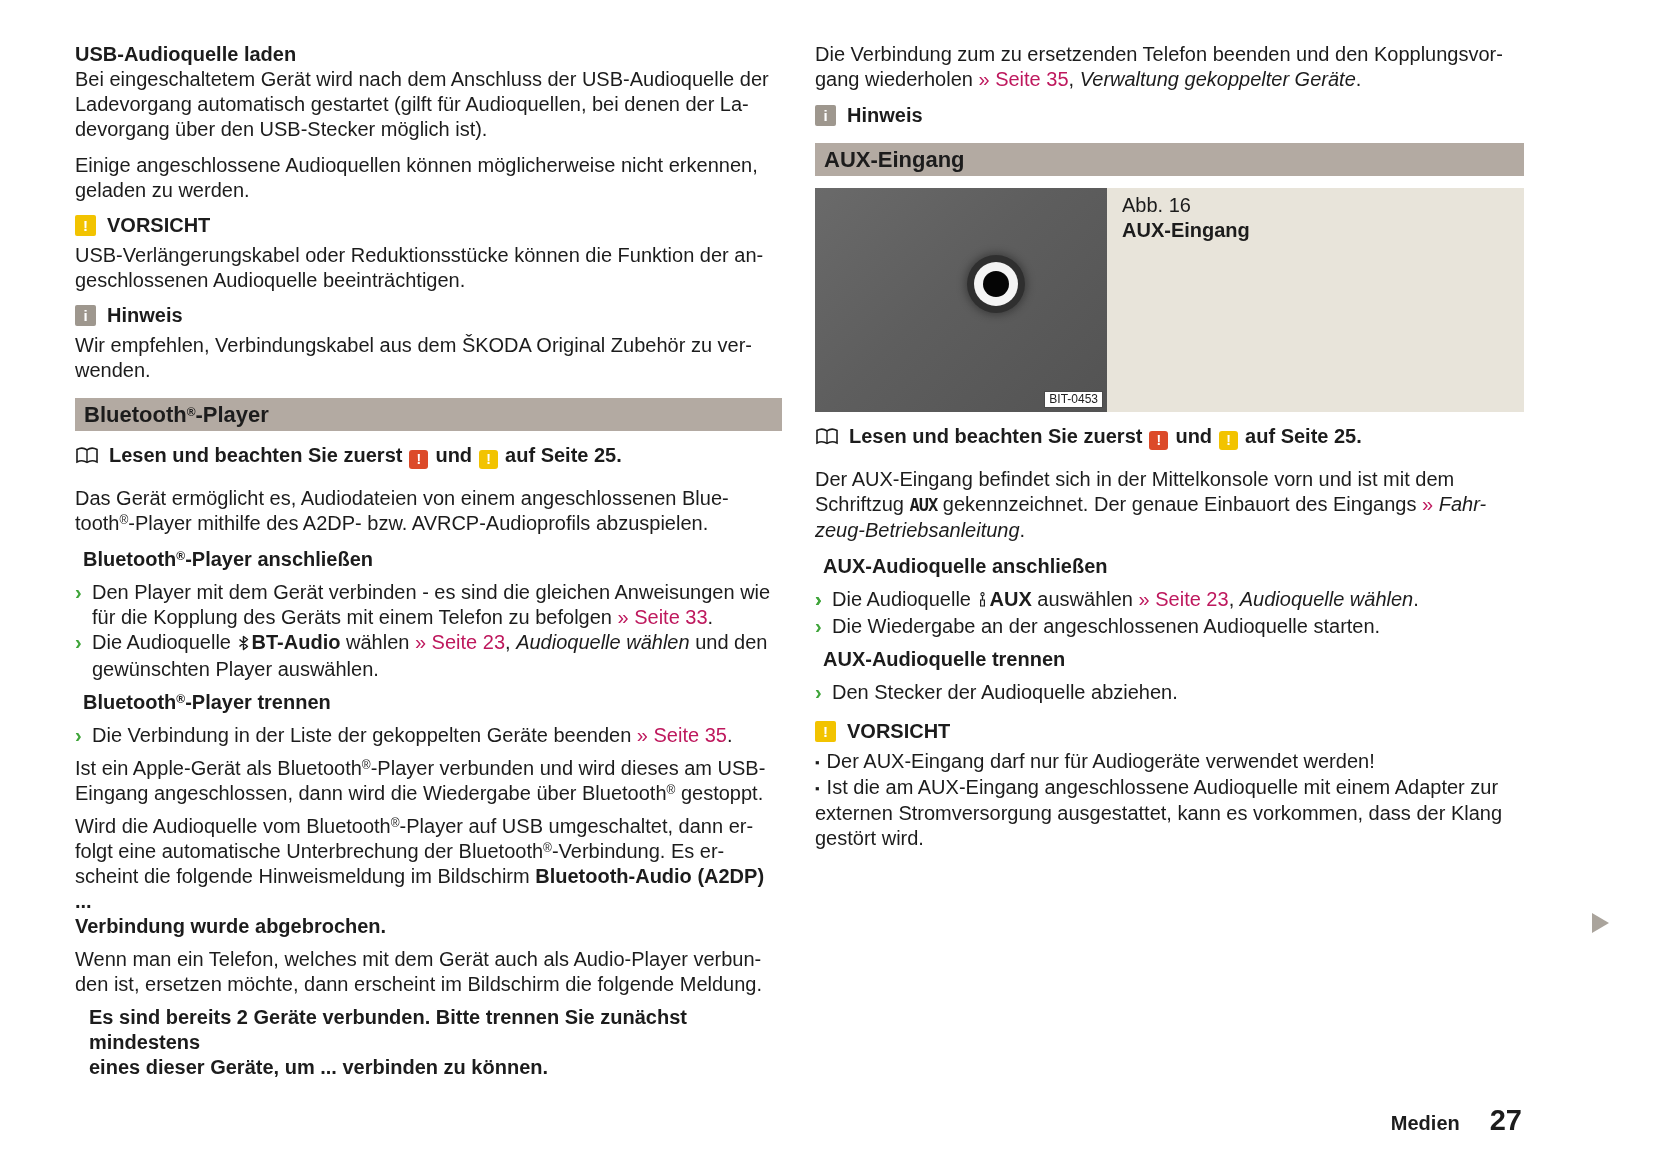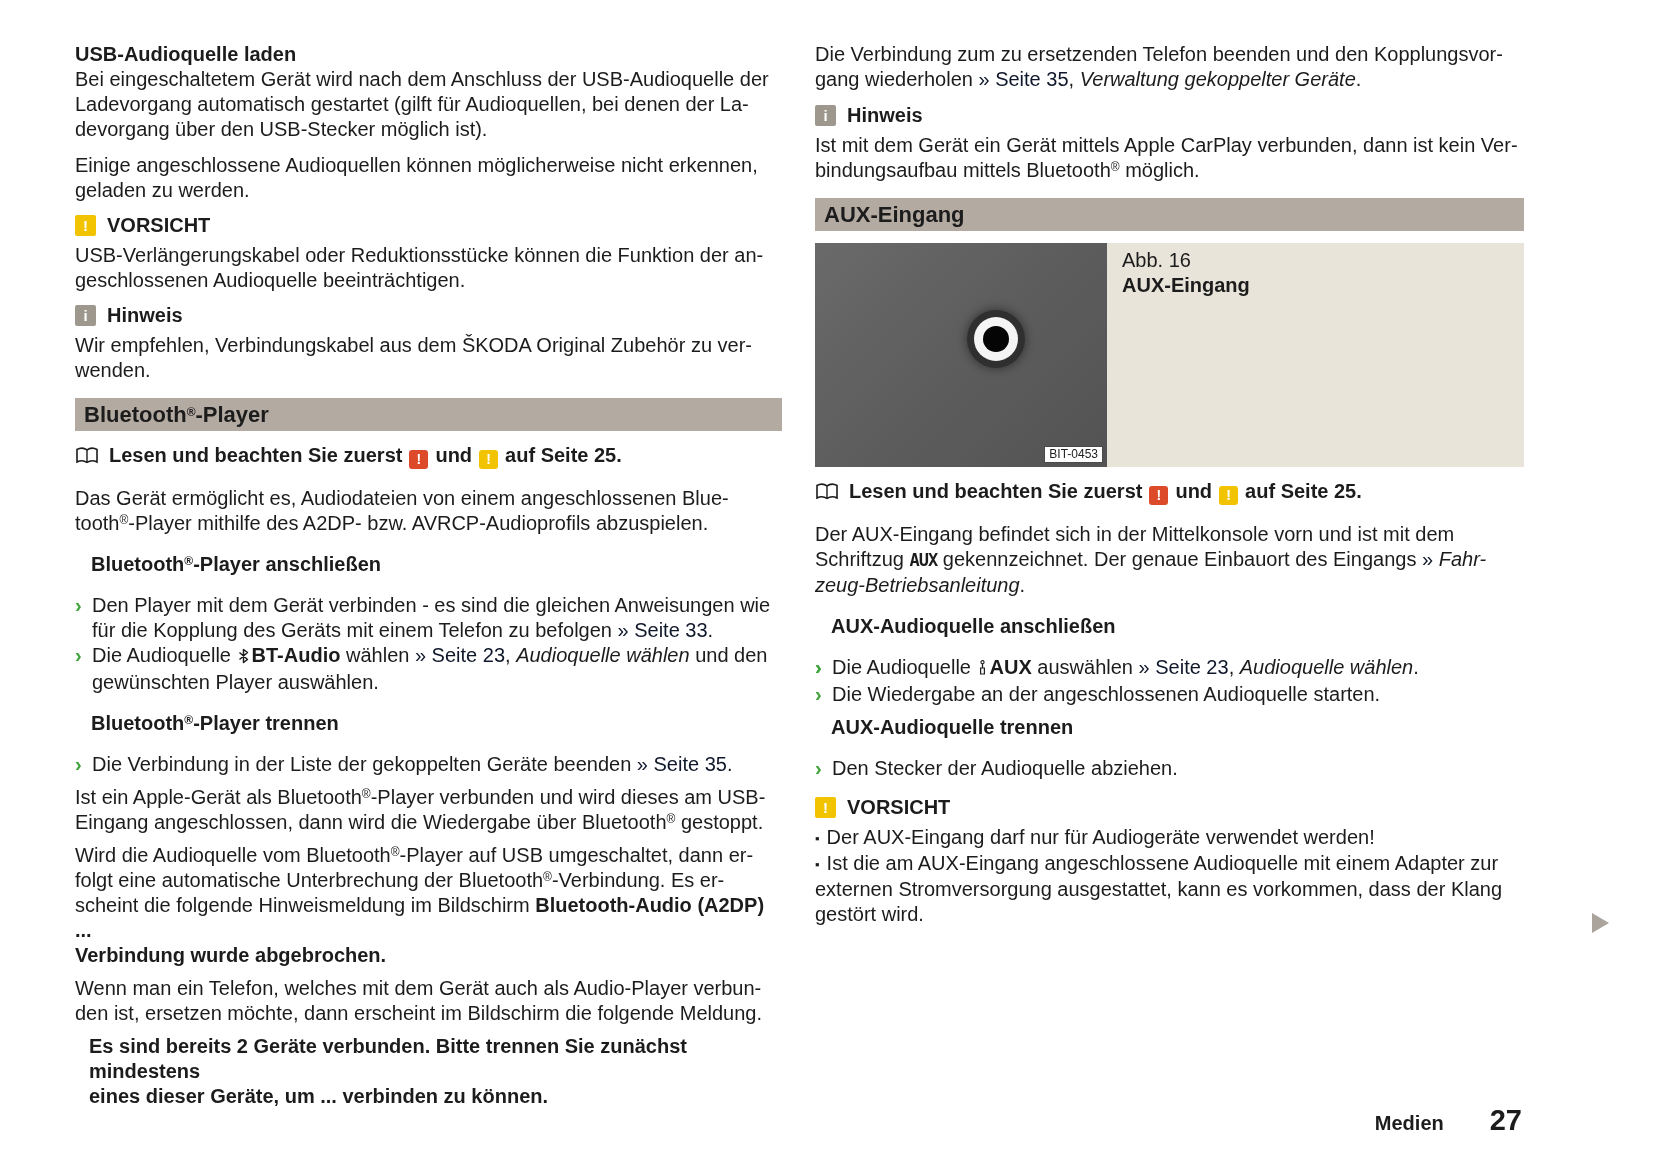--- a/index.html
+++ b/index.html
@@ -8,21 +8,21 @@
     font-family:"Liberation Sans", sans-serif;color:#1c1c1c;
     -webkit-font-smoothing:antialiased;
   }
   .col{position:absolute;top:42px;font-size:20px;line-height:25px;}
   .col-left{left:75px;width:707px;}
   .col-right{left:815px;width:709px;}
 
   .t{white-space:pre-line;}
   .bd{font-weight:700;}
   .it{font-style:italic;}
-  .grn{color:#0f172a;text-decoration:none;}
+  .grn{color:#be185d;text-decoration:none;}
   sup{font-size:12px;line-height:0;vertical-align:6px;}
 
   .h-title{font-weight:700;margin:0;}
   .para{margin:0 0 11px 0;}
   .para-tight{margin:0 0 10px 0;}
   .para-big{margin:0 0 8px 0;}
 
   .note-title{display:flex;align-items:center;gap:11px;font-weight:700;margin:9px 0 5px 0;}
   .ic{width:21px;height:21px;border-radius:2px;display:flex;align-items:center;justify-content:center;
       color:#fff;font-weight:700;font-size:15px;flex:0 0 auto;font-style:normal;}
@@ -30,21 +30,21 @@
   .ic-gray{background:#9e978e;}
 
   .bar{background:#b3aaa2;height:33px;line-height:33px;font-weight:700;font-size:22px;
        padding-left:9px;margin:15px 0 12px 0;}
 
   .readline{font-weight:700;margin:12px 0 15px 0;}
   .readline .excl{display:inline-block;width:19px;height:19px;border-radius:3px;color:#fff;
        text-align:center;line-height:19px;font-size:14px;font-weight:700;vertical-align:-2px;margin:0 7px;}
   .book-ic{display:inline-block;vertical-align:-3px;margin-right:10px;}
 
-  .subhead{font-weight:700;margin:16px;}
+  .subhead{font-weight:700;margin:8px;}
   .bullets{margin:0 0 8px 0;}
   .bullet{position:relative;padding-left:17px;}
   .bmark{position:absolute;left:0;top:0;color:#3fa43a;font-weight:700;}
   .msg{font-weight:700;padding-left:14px;margin-top:5px;}
 
   .inline-ic{display:inline-block;vertical-align:-2px;margin:0 3px 0 1px;}
 
   .disp{font-family:"DejaVu Sans Mono", monospace;font-weight:700;font-size:17px;letter-spacing:-1px;}
 
   .figure{display:flex;height:224px;margin:0 0 12px 0;}
@@ -57,21 +57,21 @@
       display:flex;align-items:center;justify-content:center;}
   .jack-hole{width:26px;height:26px;border-radius:50%;background:#050505;}
   .fig-id{position:absolute;right:4px;bottom:4px;background:#fff;border:1px solid #4a4a4a;
       font-size:12px;line-height:15px;padding:0 4px;color:#222;}
   .fig-cap{flex:1;background:#e8e4da;padding:5px 0 0 15px;}
   .fig-cap .cap2{font-weight:700;}
 
   .vitem{margin:0;}
   .sq{font-size:13px;margin-right:7px;vertical-align:1px;}
 
-  .footer{position:absolute;right:131px;bottom:36px;display:flex;align-items:baseline;gap:46px;}
+  .footer{position:absolute;right:131px;bottom:36px;display:flex;align-items:baseline;gap:30px;}
   .footer .sec{font-weight:700;font-size:20px;}
   .footer .pg{font-weight:700;font-size:29px;}
 
   .cont-arrow{position:absolute;left:1592px;top:913px;width:0;height:0;
       border-left:17px solid #aaa49c;border-top:10px solid transparent;border-bottom:10px solid transparent;}
 </style>
 </head>
 <body>
 
 <div class="col col-left">
@@ -143,22 +143,20 @@
 <div class="col col-right">
   <p class="para"><span class="t">Die Verbindung zum zu ersetzenden Telefon beenden und den Kopplungsvor-
 gang wiederholen </span><span class="t grn">» Seite 35</span><span class="t">, </span><span class="t it">Verwaltung gekoppelter Geräte</span><span class="t">.</span></p>
 
   <div class="note-title">
       <span class="ic ic-gray">
         <span>i</span>
       </span>
       <span class="t">Hinweis</span>
     </div>
-  <p class="para"><span class="t">Ist mit dem Gerät ein Gerät mittels Apple CarPlay verbunden, dann ist kein Ver-
-bindungsaufbau mittels Bluetooth</span><sup>®</sup><span class="t"> möglich.</span></p>
 
   <div class="bar"><span class="t">AUX-Eingang</span></div>
 
   <div class="figure">
     <div class="fig-photo">
       <div class="jack-outer">
           <div class="jack-white">
             <div class="jack-hole"></div>
           </div>
         </div>

